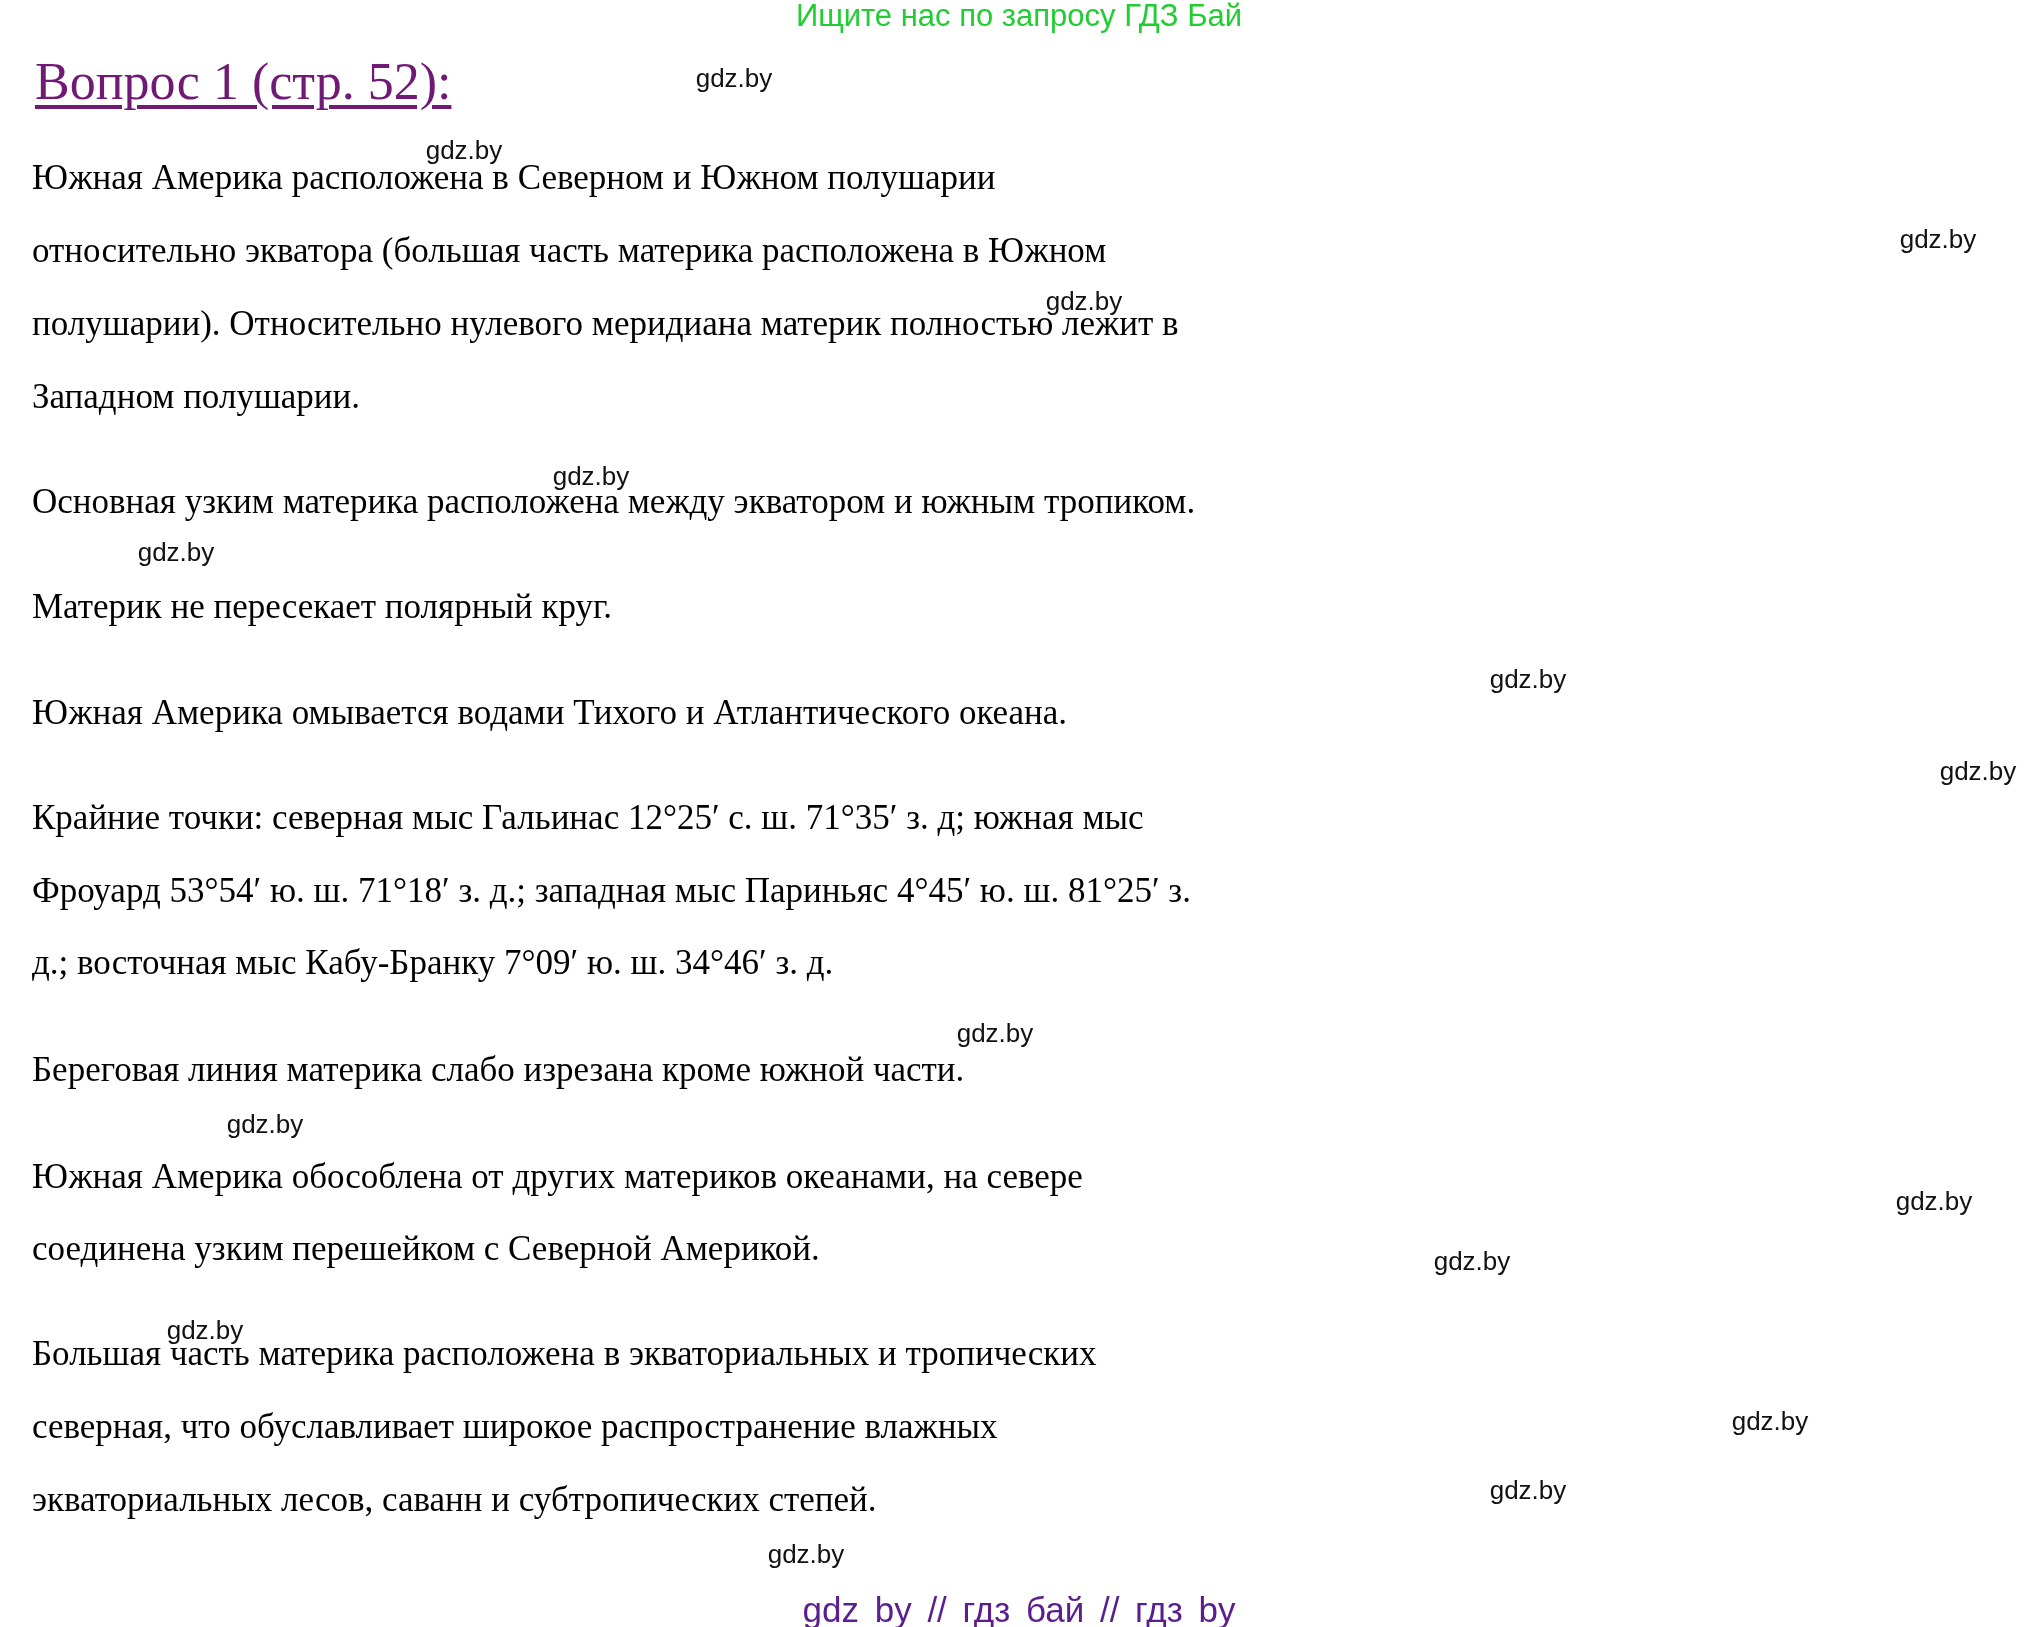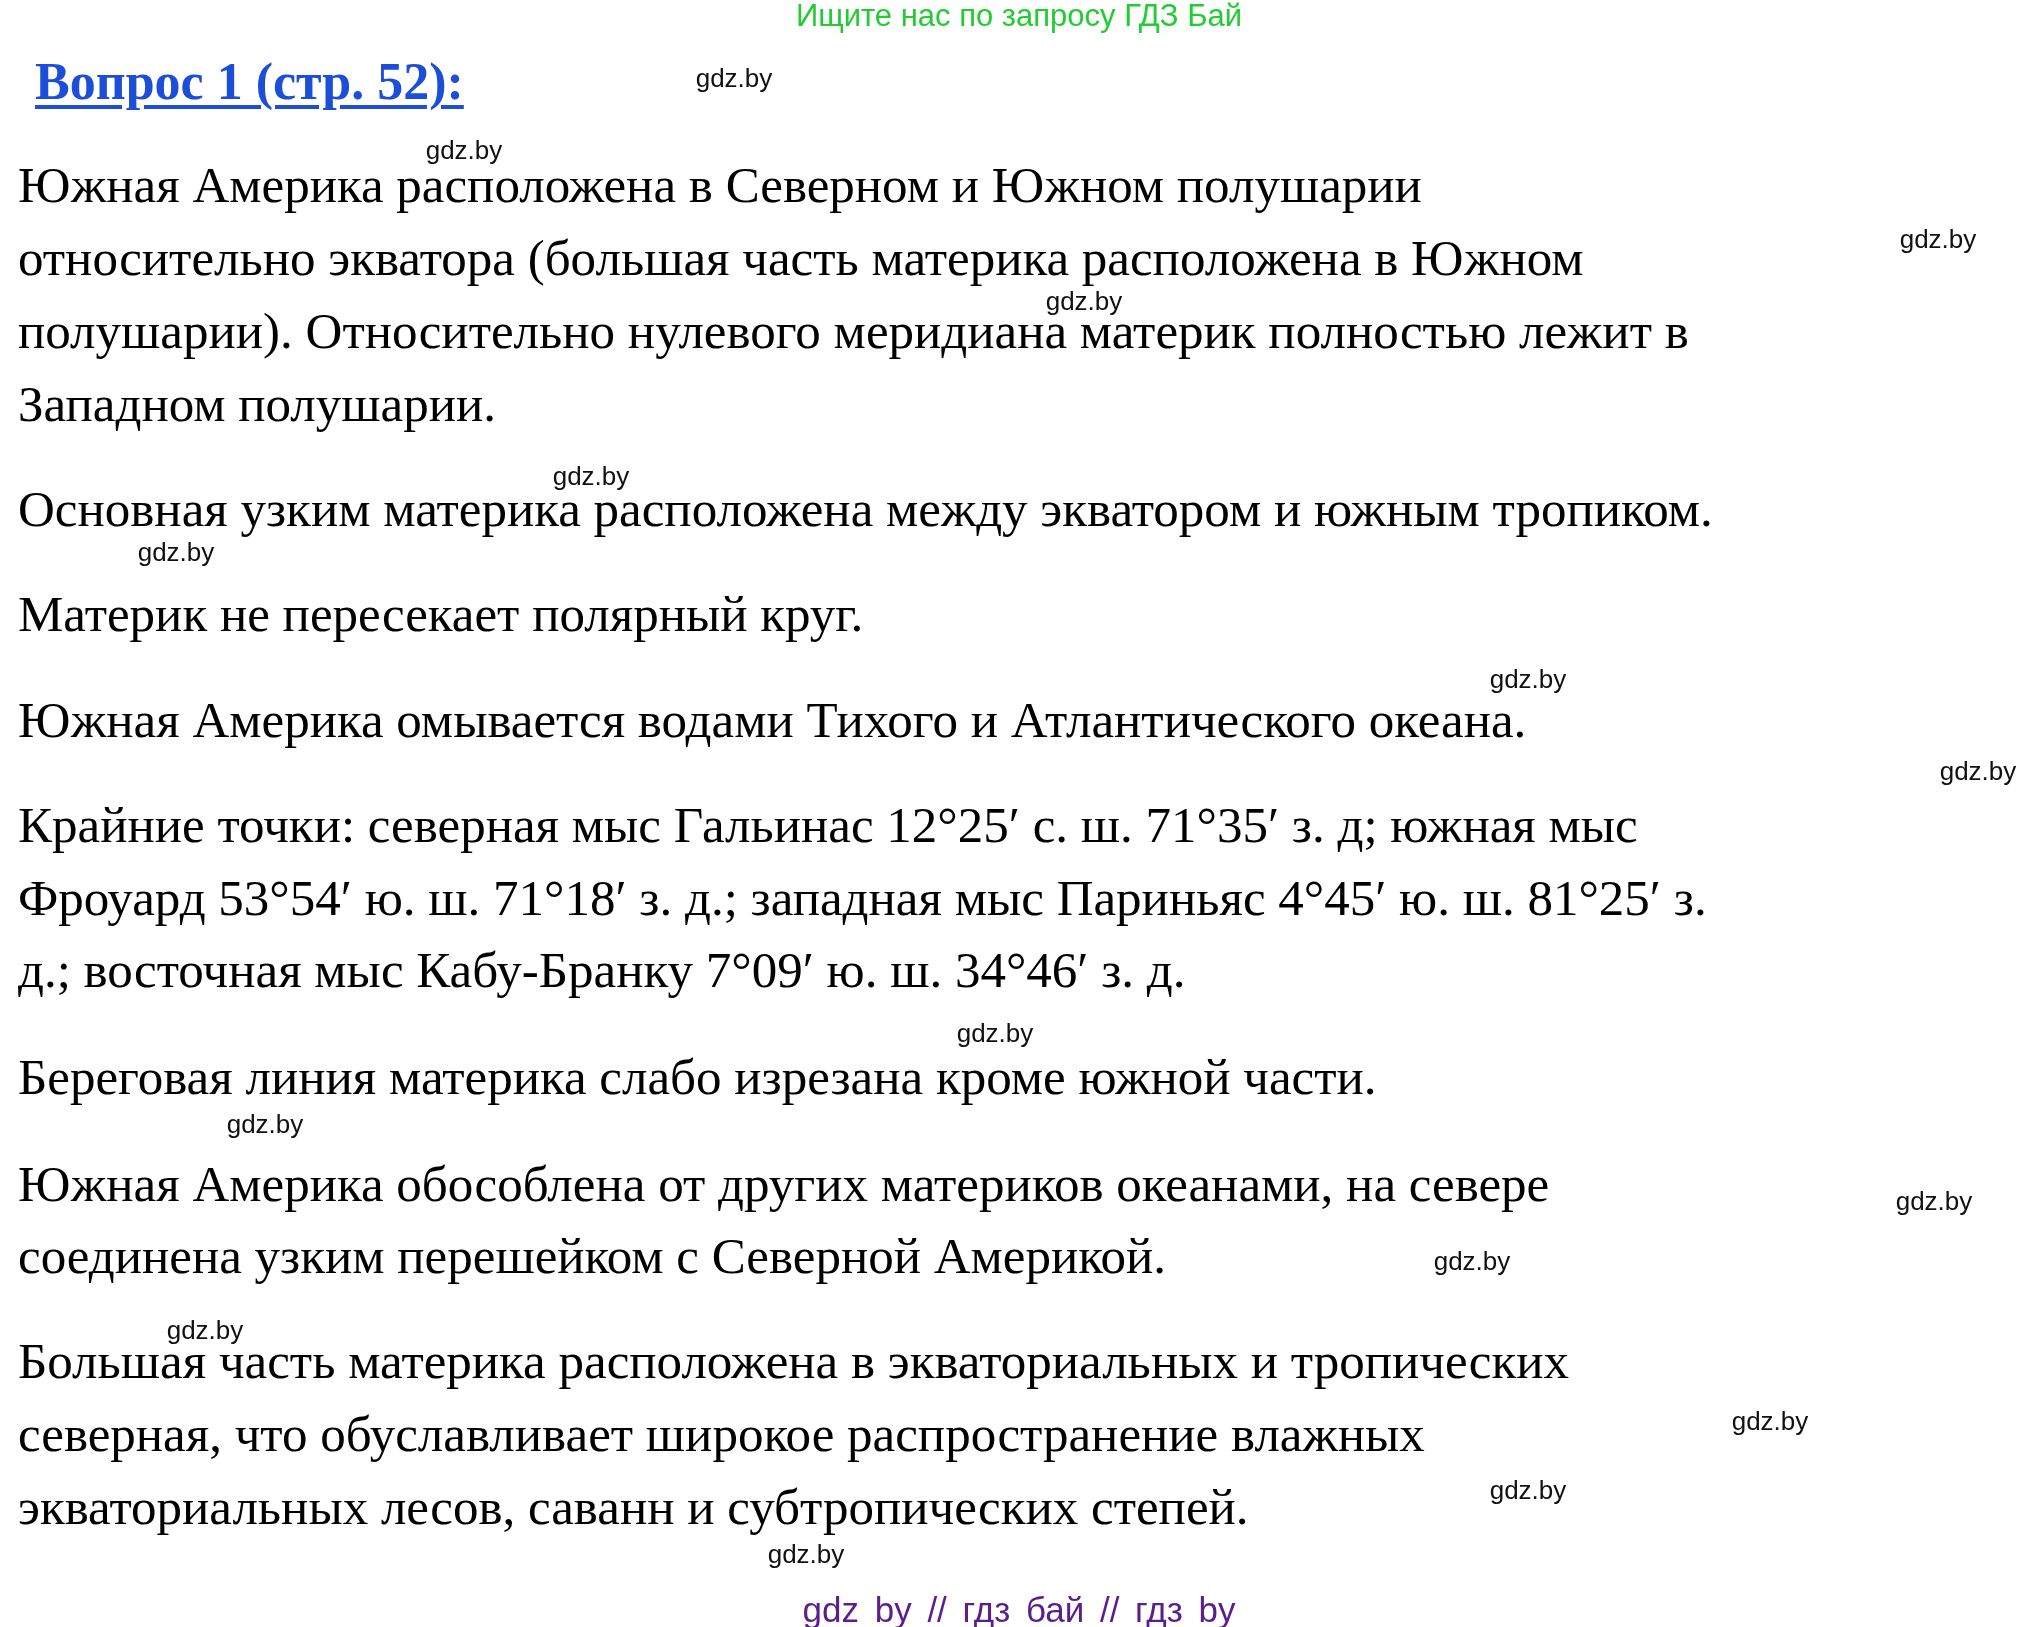--- a/index.html
+++ b/index.html
@@ -1,22 +1,22 @@
 <!DOCTYPE html>
 <html><head>
 <meta charset="utf-8">
 <style>
   html, body { margin:0; padding:0; background:#ffffff; }
   body { width:2038px; height:1627px; position:relative; overflow:hidden; }
   .hdr { position:absolute; left:0; width:2038px; top:-2px; text-align:center;
          font-family:"Liberation Sans", sans-serif; font-size:31px; color:#22cc33; }
   .title { position:absolute; left:35px; top:52px; font-family:"Liberation Serif", serif;
-           font-weight:bold; font-size:52px; text-decoration:underline; text-decoration-thickness:4px;
-           text-underline-offset:6px; color:#1d4ed8; white-space:nowrap; }
-  .line { position:absolute; left:18px; font-family:"Liberation Serif", serif; font-size:51px;
+           font-weight:normal; font-size:52px; text-decoration:underline; text-decoration-thickness:4px;
+           text-underline-offset:6px; color:#701a75; white-space:nowrap; }
+  .line { position:absolute; left:32px; font-family:"Liberation Serif", serif; font-size:35px;
           color:#000; white-space:nowrap; line-height:1; }
   .wm { position:absolute; font-family:"Liberation Sans", sans-serif; font-size:26px; color:#111;
         white-space:nowrap; transform:translate(-50%,-50%); line-height:1; }
   .footer { position:absolute; left:0; width:2038px; top:1590px; text-align:center;
             font-family:"Liberation Sans", sans-serif; font-size:35px; color:#5a1f8c; word-spacing:6px; }
 </style>
 </head>
 <body>
 
 <div class="hdr">Ищите нас по запросу ГДЗ Бай</div>

